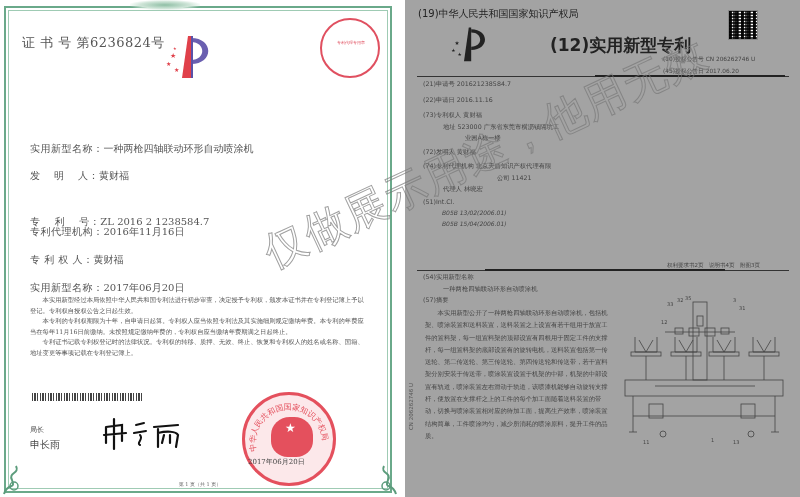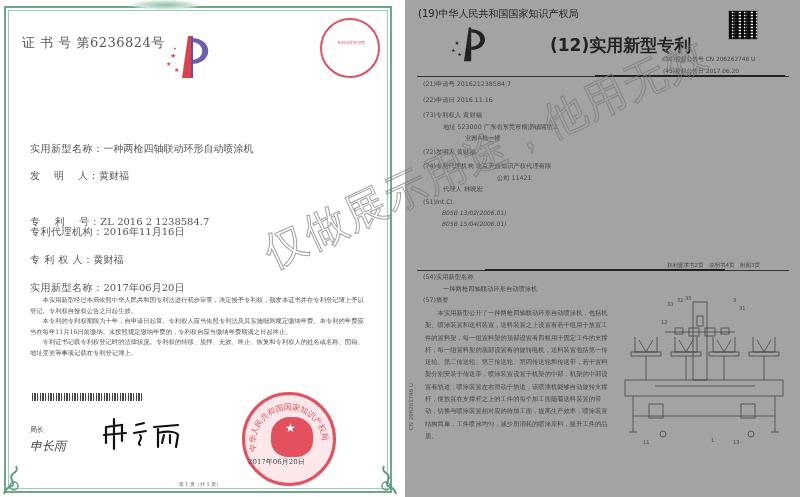--- a/index.html
+++ b/index.html
@@ -27,21 +27,21 @@
   .cert-field { position: absolute; left: 30px; font-size: 10px; color: #555; white-space: nowrap; }
   .cert-field .lbl { letter-spacing: 0.5px; }
 
   .cert-body { position: absolute; left: 30px; top: 295px; width: 340px; font-size: 6.3px; color: #555; line-height: 10.5px; }
   .cert-body p { text-indent: 2em; }
 
   .barcode { position: absolute; left: 32px; top: 393px; width: 112px; height: 8px;
     background: repeating-linear-gradient(90deg, #444 0 1px, #fff 1px 2px, #444 2px 4px, #fff 4px 5px, #444 5px 6px, #fff 6px 8px); }
 
   .director-title { position: absolute; left: 30px; top: 425px; font-size: 7px; color: #444; font-family: "DejaVu Sans", sans-serif; }
-  .director-name { position: absolute; left: 30px; top: 438px; font-size: 12px; color: #444; font-family: "DejaVu Sans", sans-serif; font-style: italic; }
+  .director-name { position: absolute; left: 30px; top: 438px; font-size: 10px; color: #444; font-family: "DejaVu Sans", sans-serif; }
   .signature { position: absolute; left: 100px; top: 413px; width: 100px; height: 40px; }
 
   .big-seal { position: absolute; left: 242px; top: 392px; width: 94px; height: 94px; border: 3px solid #e4505d; border-radius: 50%; background: rgba(240,130,140,0.18); }
   .big-seal .emblem { position: absolute; left: 26px; top: 22px; width: 42px; height: 40px; background: #e4505d; border-radius: 45% 45% 40% 40%; }
   .big-seal .emblem-star { position: absolute; left: 14px; top: 4px; color: #fff; font-size: 12px; font-family: "DejaVu Sans", sans-serif; }
   .big-seal .arc-text { position: absolute; left: 0; top: 0; width: 100%; height: 100%; }
 
   .seal-date { position: absolute; left: 248px; top: 457px; font-size: 7px; color: #444; }
   .page-footer { position: absolute; left: 0; width: 400px; top: 481px; text-align: center; font-size: 5px; color: #666; }
 

